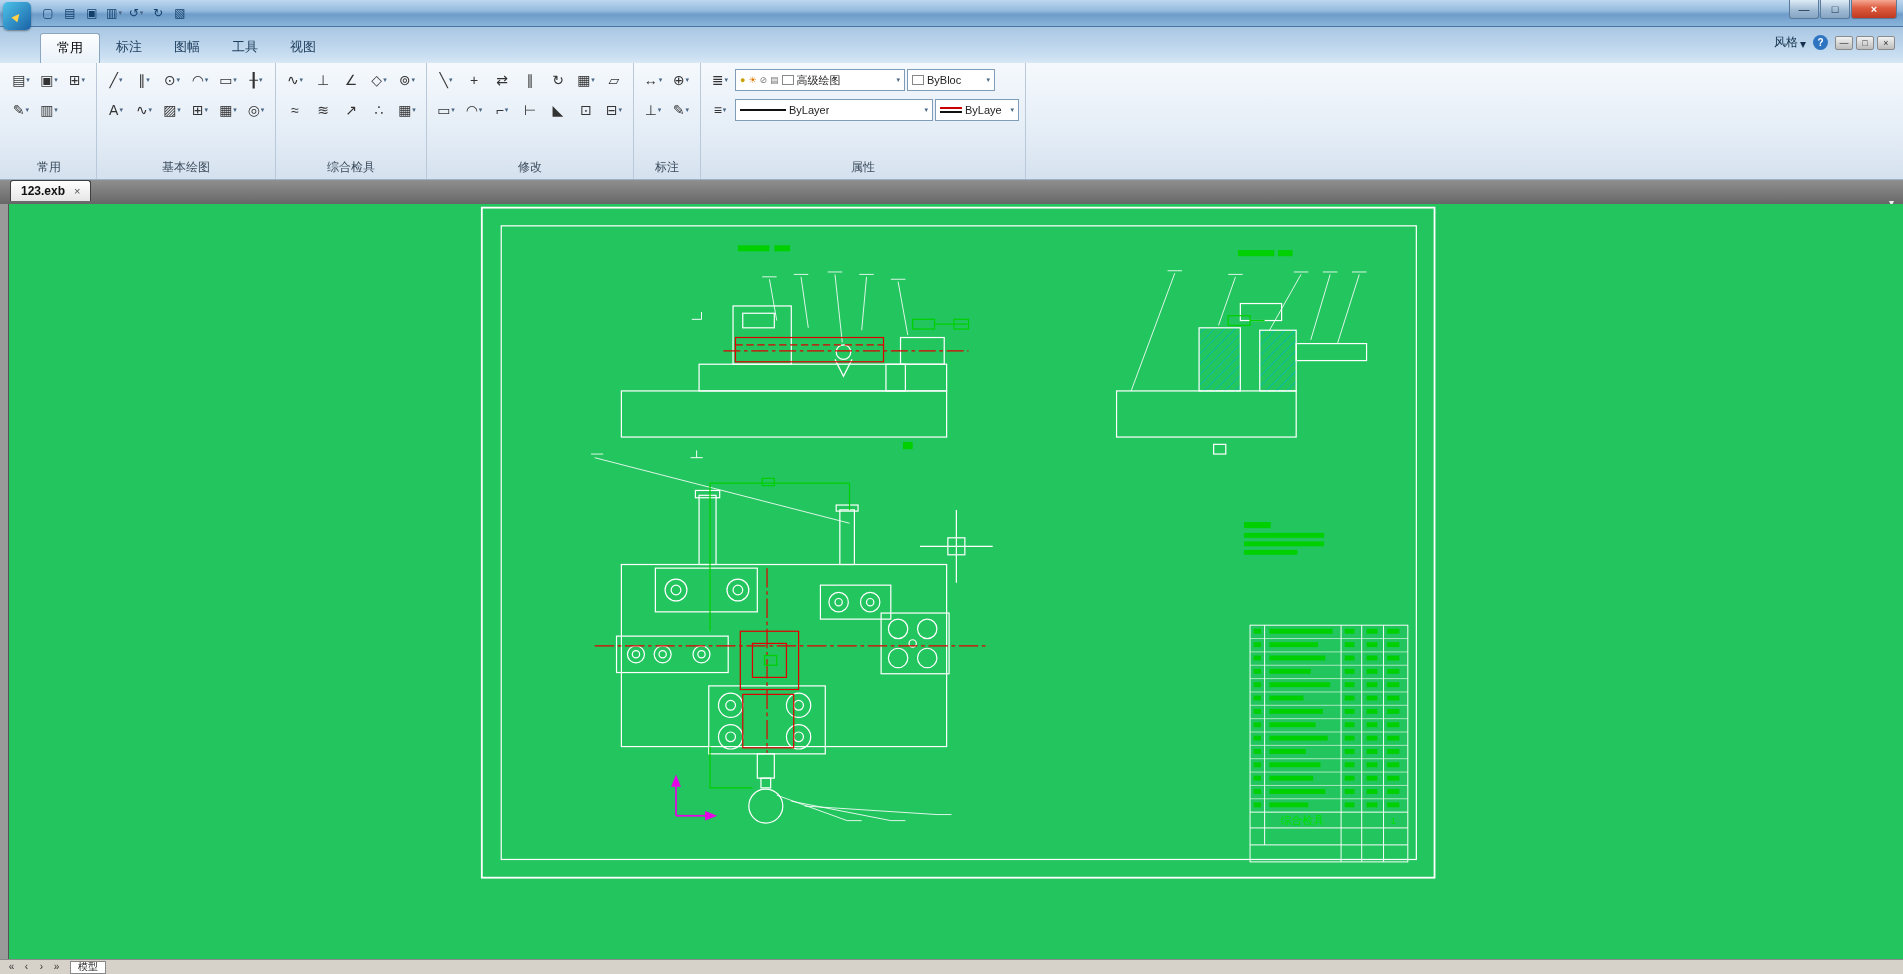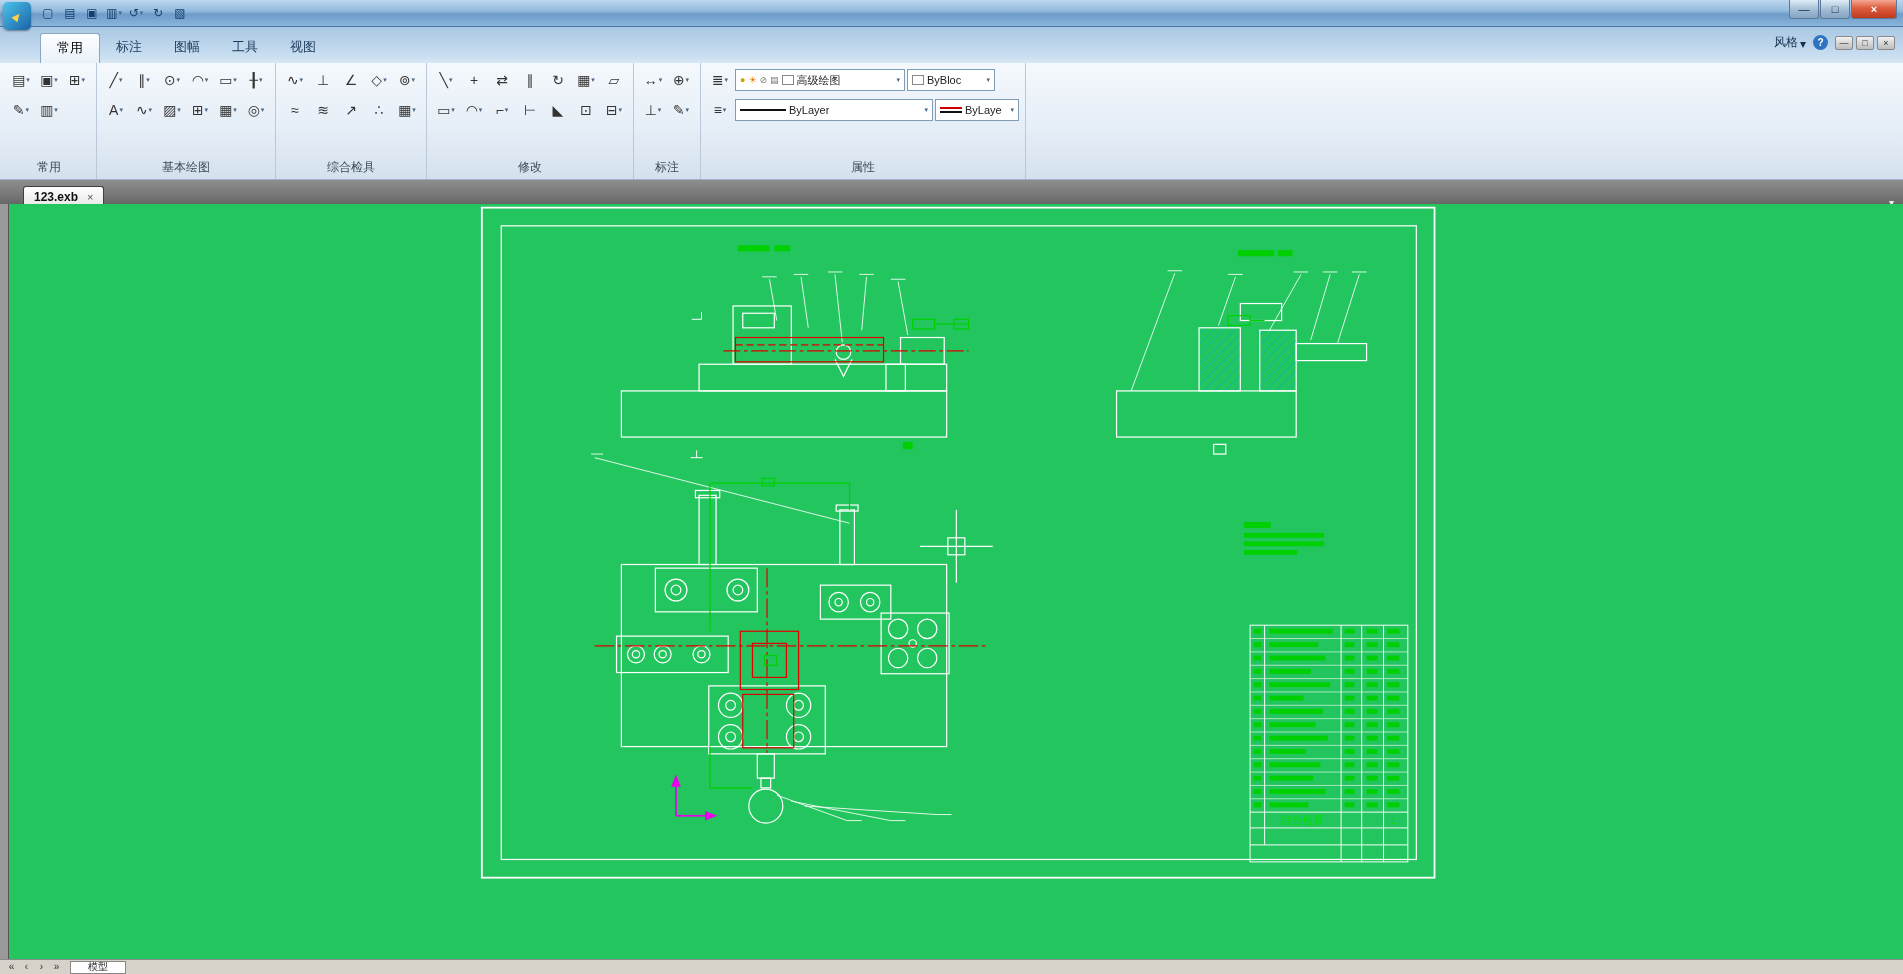--- a/index.html
+++ b/index.html
@@ -59,37 +59,37 @@
   .combo-text{white-space:nowrap;overflow:hidden}
   .mini-ic{font-size:9px;line-height:1}
   .chip{width:12px;height:10px;border:1px solid #888;background:#fff;flex:none}
   .line-sample{width:46px;height:0;border-top:2px solid #111;flex:none}
   .lw-sample{display:flex;flex-direction:column;gap:2px;width:22px;flex:none}
   .lw-sample i{height:2px;display:block}
   .lw1{background:#c00}.lw2{background:#111}
 
   
   .doc-tabs{position:absolute;top:180px;width:100%;height:32px;
-    background:linear-gradient(180deg,#8f8f8f,#5a5a5a);display:flex;align-items:center;padding-left:23px}
+    background:linear-gradient(180deg,#8f8f8f,#5a5a5a);display:flex;align-items:flex-start;padding-left:10px}
   .doc-tab{height:21px;background:linear-gradient(#fff,#e6e6e6);border:1px solid #3f3f3f;border-bottom:none;
     border-radius:3px 3px 0 0;display:flex;align-items:center;padding:0 10px;font-size:12px;font-weight:bold;
     color:#111;gap:9px}
   .tab-close{font-size:11px;color:#555;font-weight:normal}
   .doc-tabs-dd{position:absolute;right:9px;bottom:4px;color:#eee;font-size:10px}
 
   
   .canvas{position:absolute;top:204px;left:0;width:1903px;height:755px;background:#22c55e}
   .canvas-leftstrip{position:absolute;left:0;top:0;width:9px;height:100%;background:#9a9a9a;border-right:1px solid #555}
   .canvas svg{position:absolute;inset:0}
 
   
   .statusbar{position:absolute;top:959px;left:0;width:100%;height:15px;background:#d6d2ca;
     border-top:1px solid #8a8a8a;display:flex;align-items:center;font-size:10px;color:#222;padding-left:5px;gap:3px}
   .nav-ic{min-width:13px;text-align:center;font-size:10px;color:#333;line-height:1}
-  .model-tab{background:#fff;border:1px solid #888;padding:0 17px;height:13px;display:flex;align-items:center;
+  .model-tab{background:#fff;border:1px solid #888;padding:0 7px;height:13px;display:flex;align-items:center;
     font-size:10px;margin-left:4px}
 </style>
 </head>
 <body>
 
 <div class="window">
 
   <div class="logo">
       <span>▲</span>
     </div>

